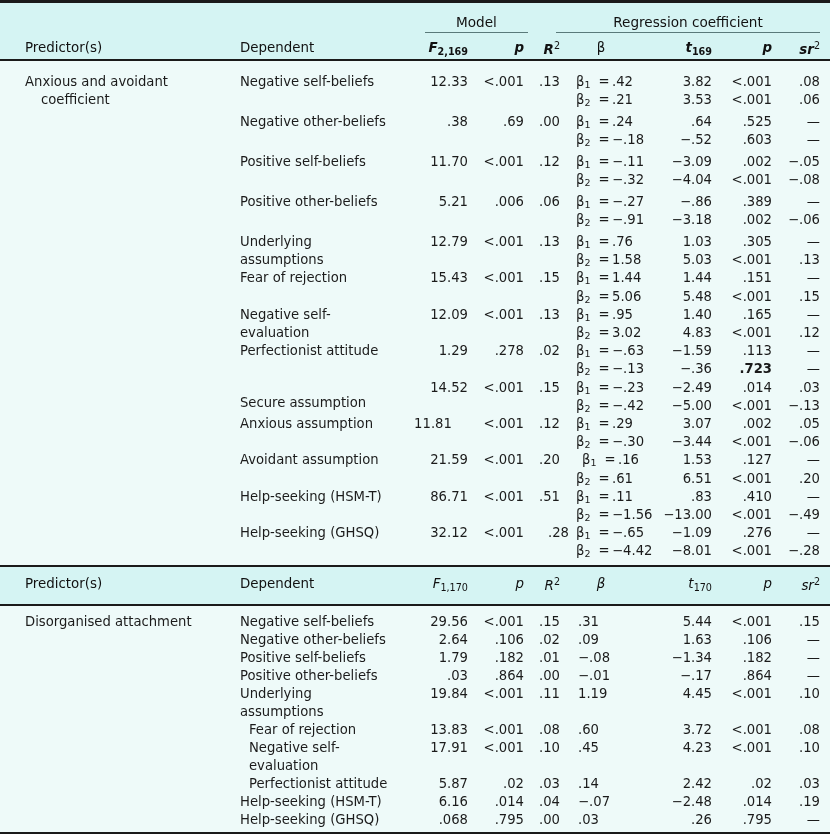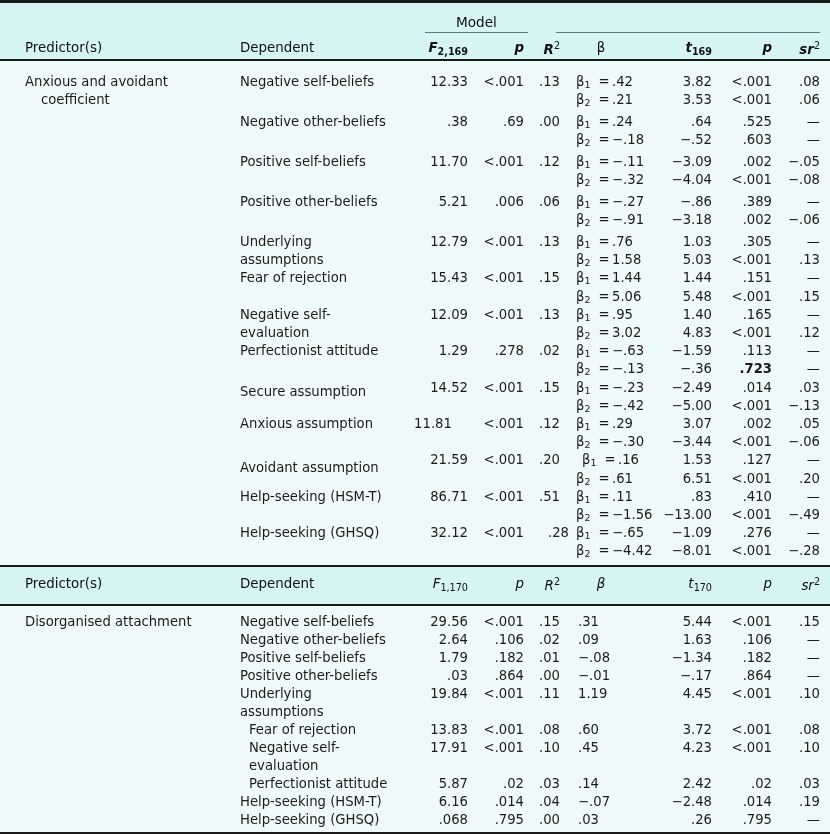--- a/index.html
+++ b/index.html
@@ -134,20 +134,21 @@
 
   <div class="rule rule-top"></div>
   <div class="rule rule-hdr1"></div>
   <div class="rule rule-sec2-top"></div>
   <div class="rule rule-sec2-hdr"></div>
   <div class="rule rule-bottom"></div>
   <div class="rule-thin rule-model"></div>
   <div class="rule-thin rule-reg"></div>
 
   <div class="cell hdr-group c-center" style="left:425px;width:103px;top:14px;">Model</div>
+  <div class="cell hdr-group c-center" style="left:556px;width:264px;top:14px;">Regression coefficient</div>
 
   <div class="cell hdr-col c-left" style="left:25px;top:40px;">Predictor(s)</div>
   <div class="cell hdr-col c-left" style="left:240px;top:40px;">Dependent</div>
   <div class="cell hdr-col c-right" style="left:398px;width:70px;top:40px;"><span class="hdr-bold-ital">F</span><span class="sub-b">2,169</span></div>
   <div class="cell hdr-col c-right" style="left:484px;width:40px;top:40px;"><span class="hdr-bold-ital">p</span></div>
   <div class="cell hdr-col c-right" style="left:524px;width:36px;top:40px;"><span class="hdr-bold-ital">R</span><span class="sup">2</span></div>
   <div class="cell hdr-col c-center" style="left:556px;width:90px;top:40px;"><span class="beta-glyph">β</span></div>
   <div class="cell hdr-col c-right" style="left:652px;width:60px;top:40px;"><span class="hdr-bold-ital">t</span><span class="sub-b">169</span></div>
   <div class="cell hdr-col c-right" style="left:732px;width:40px;top:40px;"><span class="hdr-bold-ital">p</span></div>
   <div class="cell hdr-col c-right" style="left:778px;width:42px;top:40px;"><span class="hdr-bold-ital">sr</span><span class="sup">2</span></div>
@@ -247,21 +248,21 @@
       <div class="cell body-txt c-right" style="left:468px;width:56px;top:343.19999999999993px;">.278</div>
       <div class="cell body-txt c-right" style="left:524px;width:36px;top:343.19999999999993px;">.02</div>
       <div class="beta-cell" style="left:576px;top:343.19999999999993px;"><span class="beta-lbl"><span class="beta-glyph">β</span><span class="sub">1</span></span><span class="beta-eq">=</span><span class="beta-val">−.63</span></div>
       <div class="cell body-txt c-right" style="left:648px;width:64px;top:343.19999999999993px;">−1.59</div>
       <div class="cell body-txt c-right" style="left:712px;width:60px;top:343.19999999999993px;">.113</div>
       <div class="cell body-txt c-right" style="left:772px;width:48px;top:343.19999999999993px;">—</div>
       <div class="beta-cell" style="left:576px;top:361.3999999999999px;"><span class="beta-lbl"><span class="beta-glyph">β</span><span class="sub">2</span></span><span class="beta-eq">=</span><span class="beta-val">−.13</span></div>
       <div class="cell body-txt c-right" style="left:648px;width:64px;top:361.3999999999999px;">−.36</div>
       <div class="cell body-txt c-right" style="left:712px;width:60px;top:361.3999999999999px;font-weight:bold;">.723</div>
       <div class="cell body-txt c-right" style="left:772px;width:48px;top:361.3999999999999px;">—</div>
-      <div class="cell body-txt c-left" style="left:240px;top:384px;">Secure assumption</div>
+      <div class="cell body-txt c-left" style="left:240px;top:395px;">Secure assumption</div>
       <div class="cell body-txt c-right" style="left:398px;width:70px;top:379.5999999999999px;">14.52</div>
       <div class="cell body-txt c-right" style="left:468px;width:56px;top:379.5999999999999px;">&lt;.001</div>
       <div class="cell body-txt c-right" style="left:524px;width:36px;top:379.5999999999999px;">.15</div>
       <div class="beta-cell" style="left:576px;top:379.5999999999999px;"><span class="beta-lbl"><span class="beta-glyph">β</span><span class="sub">1</span></span><span class="beta-eq">=</span><span class="beta-val">−.23</span></div>
       <div class="cell body-txt c-right" style="left:648px;width:64px;top:379.5999999999999px;">−2.49</div>
       <div class="cell body-txt c-right" style="left:712px;width:60px;top:379.5999999999999px;">.014</div>
       <div class="cell body-txt c-right" style="left:772px;width:48px;top:379.5999999999999px;">.03</div>
       <div class="beta-cell" style="left:576px;top:397.7999999999999px;"><span class="beta-lbl"><span class="beta-glyph">β</span><span class="sub">2</span></span><span class="beta-eq">=</span><span class="beta-val">−.42</span></div>
       <div class="cell body-txt c-right" style="left:648px;width:64px;top:397.7999999999999px;">−5.00</div>
       <div class="cell body-txt c-right" style="left:712px;width:60px;top:397.7999999999999px;">&lt;.001</div>
@@ -271,21 +272,21 @@
       <div class="cell body-txt c-right" style="left:468px;width:56px;top:415.9999999999999px;">&lt;.001</div>
       <div class="cell body-txt c-right" style="left:524px;width:36px;top:415.9999999999999px;">.12</div>
       <div class="beta-cell" style="left:576px;top:415.9999999999999px;"><span class="beta-lbl"><span class="beta-glyph">β</span><span class="sub">1</span></span><span class="beta-eq">=</span><span class="beta-val">.29</span></div>
       <div class="cell body-txt c-right" style="left:648px;width:64px;top:415.9999999999999px;">3.07</div>
       <div class="cell body-txt c-right" style="left:712px;width:60px;top:415.9999999999999px;">.002</div>
       <div class="cell body-txt c-right" style="left:772px;width:48px;top:415.9999999999999px;">.05</div>
       <div class="beta-cell" style="left:576px;top:434.1999999999999px;"><span class="beta-lbl"><span class="beta-glyph">β</span><span class="sub">2</span></span><span class="beta-eq">=</span><span class="beta-val">−.30</span></div>
       <div class="cell body-txt c-right" style="left:648px;width:64px;top:434.1999999999999px;">−3.44</div>
       <div class="cell body-txt c-right" style="left:712px;width:60px;top:434.1999999999999px;">&lt;.001</div>
       <div class="cell body-txt c-right" style="left:772px;width:48px;top:434.1999999999999px;">−.06</div>
-      <div class="cell body-txt c-left" style="left:240px;top:452.39999999999986px;margin-top:8px;">Avoidant assumption</div>
+      <div class="cell body-txt c-left" style="left:240px;top:452.39999999999986px;">Avoidant assumption</div>
       <div class="cell body-txt c-right" style="left:398px;width:70px;top:452.39999999999986px;">21.59</div>
       <div class="cell body-txt c-right" style="left:468px;width:56px;top:452.39999999999986px;">&lt;.001</div>
       <div class="cell body-txt c-right" style="left:524px;width:36px;top:452.39999999999986px;">.20</div>
       <div class="beta-cell" style="left:582px;top:452.39999999999986px;"><span class="beta-lbl"><span class="beta-glyph">β</span><span class="sub">1</span></span><span class="beta-eq">=</span><span class="beta-val">.16</span></div>
       <div class="cell body-txt c-right" style="left:648px;width:64px;top:452.39999999999986px;">1.53</div>
       <div class="cell body-txt c-right" style="left:712px;width:60px;top:452.39999999999986px;">.127</div>
       <div class="cell body-txt c-right" style="left:772px;width:48px;top:452.39999999999986px;">—</div>
       <div class="beta-cell" style="left:576px;top:470.59999999999985px;"><span class="beta-lbl"><span class="beta-glyph">β</span><span class="sub">2</span></span><span class="beta-eq">=</span><span class="beta-val">.61</span></div>
       <div class="cell body-txt c-right" style="left:648px;width:64px;top:470.59999999999985px;">6.51</div>
       <div class="cell body-txt c-right" style="left:712px;width:60px;top:470.59999999999985px;">&lt;.001</div>

